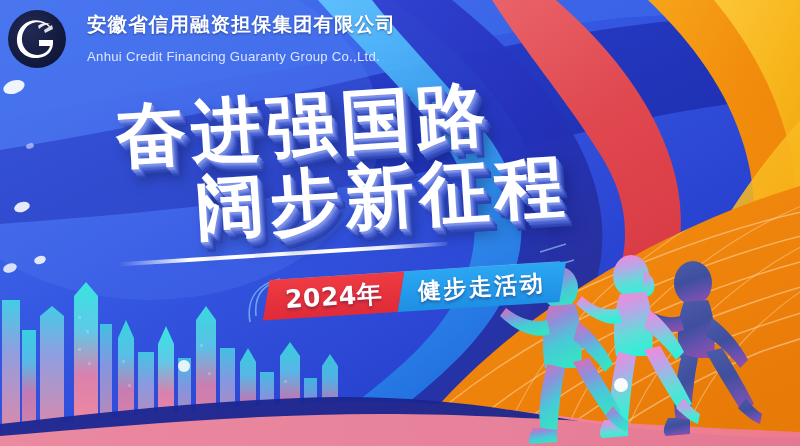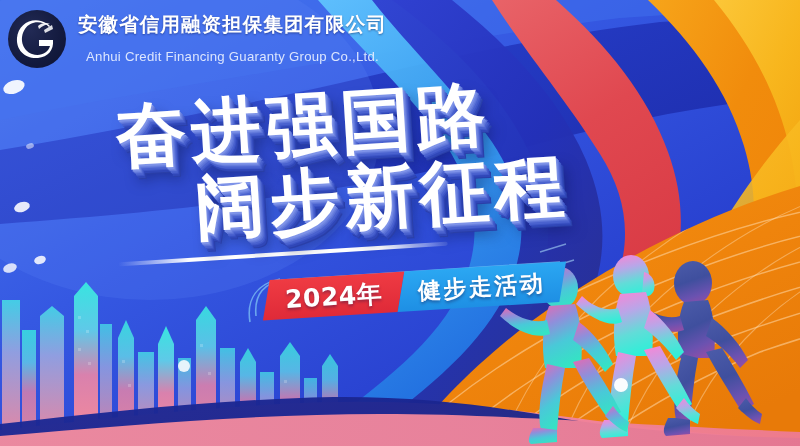--- a/index.html
+++ b/index.html
@@ -5,37 +5,37 @@
   html,body{margin:0;padding:0;background:#111;}
   #stage{
     position:relative;width:800px;height:446px;overflow:hidden;
     font-family:"Liberation Sans","DejaVu Sans",sans-serif;
     background:#2a47d8;
   }
   .layer{position:absolute;inset:0;}
   svg.layer{display:block;width:800px;height:446px;}
 
   
-  #logo-block{position:absolute;left:8px;top:10px;display:flex;align-items:center;gap:12px;z-index:40;}
+  #logo-block{position:absolute;left:8px;top:10px;display:flex;align-items:center;gap:21px;z-index:40;}
   #logo-mark{
     position:relative;width:58px;height:58px;border-radius:50%;
     background:radial-gradient(circle at 38% 34%, #222a55 0%, #131a3e 60%, #0d1233 100%);
     flex:0 0 auto;
   }
   #logo-mark .g-glyph{
     position:absolute;left:0;top:0;width:58px;height:58px;
   }
   #brand-text{line-height:1.08;}
   #brand-cn{
     color:#ffffff;font-size:19.5px;font-weight:bold;letter-spacing:1.1px;
     text-shadow:0 1px 2px rgba(10,20,70,.45);white-space:nowrap;
   }
   #brand-en{
     color:#e4ecff;font-size:13.2px;font-weight:500;letter-spacing:.25px;
-    margin-top:15px;white-space:nowrap;opacity:.95;text-align:center;
+    margin-top:15px;white-space:nowrap;opacity:.95;
   }
 
   
   #headline{position:absolute;z-index:35;left:118px;top:88px;transform:rotate(-3.6deg);}
   .hl-line{position:relative;white-space:nowrap;}
   .hl-text{
     font-family:"DejaVu Sans","Liberation Sans",sans-serif;
     font-weight:bold;color:#ffffff;letter-spacing:5px;
     line-height:1;display:block;
     text-shadow:

